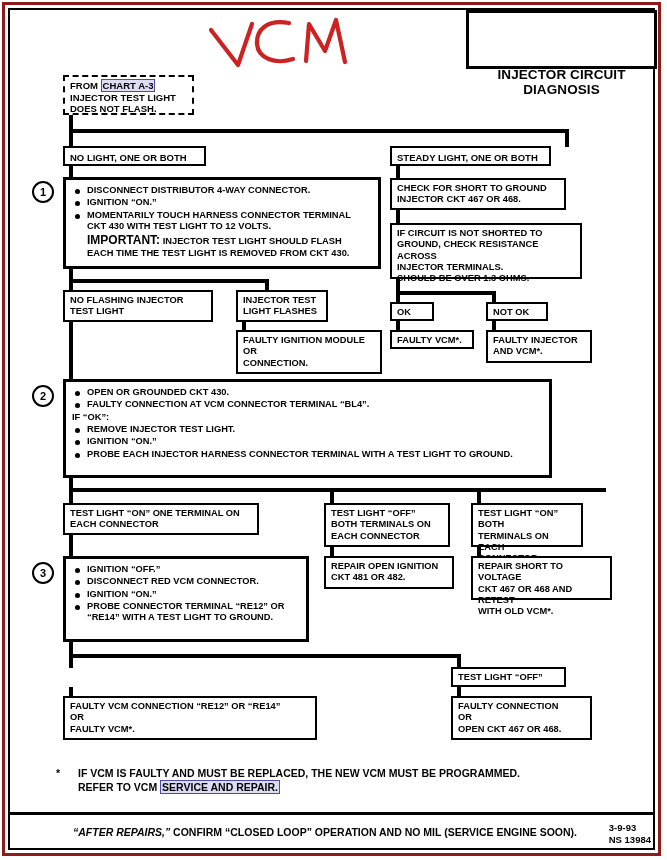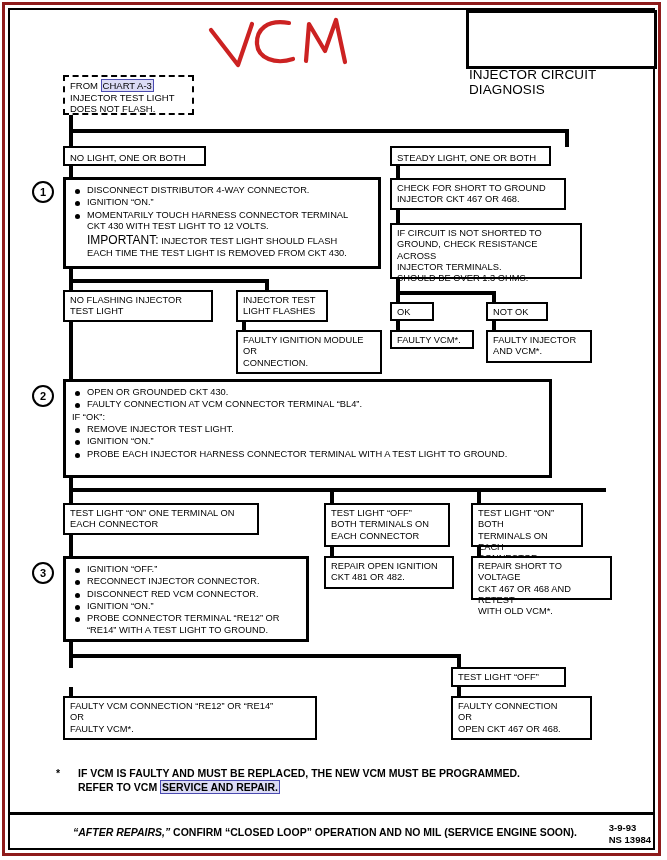--- a/index.html
+++ b/index.html
@@ -24,21 +24,21 @@
     border:2px solid #000;
     box-sizing:border-box;
   }
 
   
   .bx{
     position:absolute;
     border:2px solid #000;
     background:#fff;
     box-sizing:border-box;
-    font-weight:normal;
+    font-weight:bold;
     line-height:1.22;
     color:#000;
     padding:3px 5px;
   }
   .bx.dashed{border:2px dashed #000;}
   .bx.thick{border:3px solid #000;}
 
   .ln{position:absolute;background:#000;}
   .vl{width:4px;}
   .hl{height:4px;}
@@ -65,21 +65,21 @@
   
   #hdr{
     position:absolute;right:10px;top:10px;
     width:191px;height:59px;
     border:3px solid #000;box-sizing:border-box;
     background:#fff;
     display:flex;flex-direction:column;align-items:center;justify-content:center;gap:28px;
   }
   #hdr-title{font-size:19px;font-weight:bold;letter-spacing:.3px;}
   #hdr-rule{width:100%;height:3px;background:#000;margin:3px 0;}
-  #hdr-sub{font-size:13.5px;font-weight:normal;letter-spacing:.1px;}
+  #hdr-sub{font-size:13.5px;font-weight:bold;letter-spacing:.1px;text-align:center;}
 
   
   #vcm-hand{
     position:absolute;left:205px;top:8px;width:165px;height:62px;
     pointer-events:none;
   }
 
   .lnk{
     background:#dcdcf5;border:1px solid #4a4ab0;
     padding:0 1px;
@@ -270,21 +270,20 @@
   </div>
 
   <div class="ln vl" style="left:69px;top:535px;height:21px;"></div>
 
   <div class="stepnum" style="left:32px;top:562px;">
     <span>3</span>
   </div>
   <div class="bx thick" style="left:63px;top:556px;width:246px;height:86px;font-size:9.3px;padding:5px 6px;">
     <ul class="bl">
       <li class="bullet">IGNITION “OFF.”</li>
-      <li class="bullet">RECONNECT INJECTOR CONNECTOR.</li>
       <li class="bullet">DISCONNECT RED VCM CONNECTOR.</li>
       <li class="bullet">IGNITION “ON.”</li>
       <li class="bullet">
         <span>PROBE CONNECTOR TERMINAL “RE12” OR</span>
         <span class="cont">“RE14” WITH A TEST LIGHT TO GROUND.</span>
       </li>
     </ul>
   </div>
 
   <div class="ln vl" style="left:69px;top:642px;height:14px;"></div>

